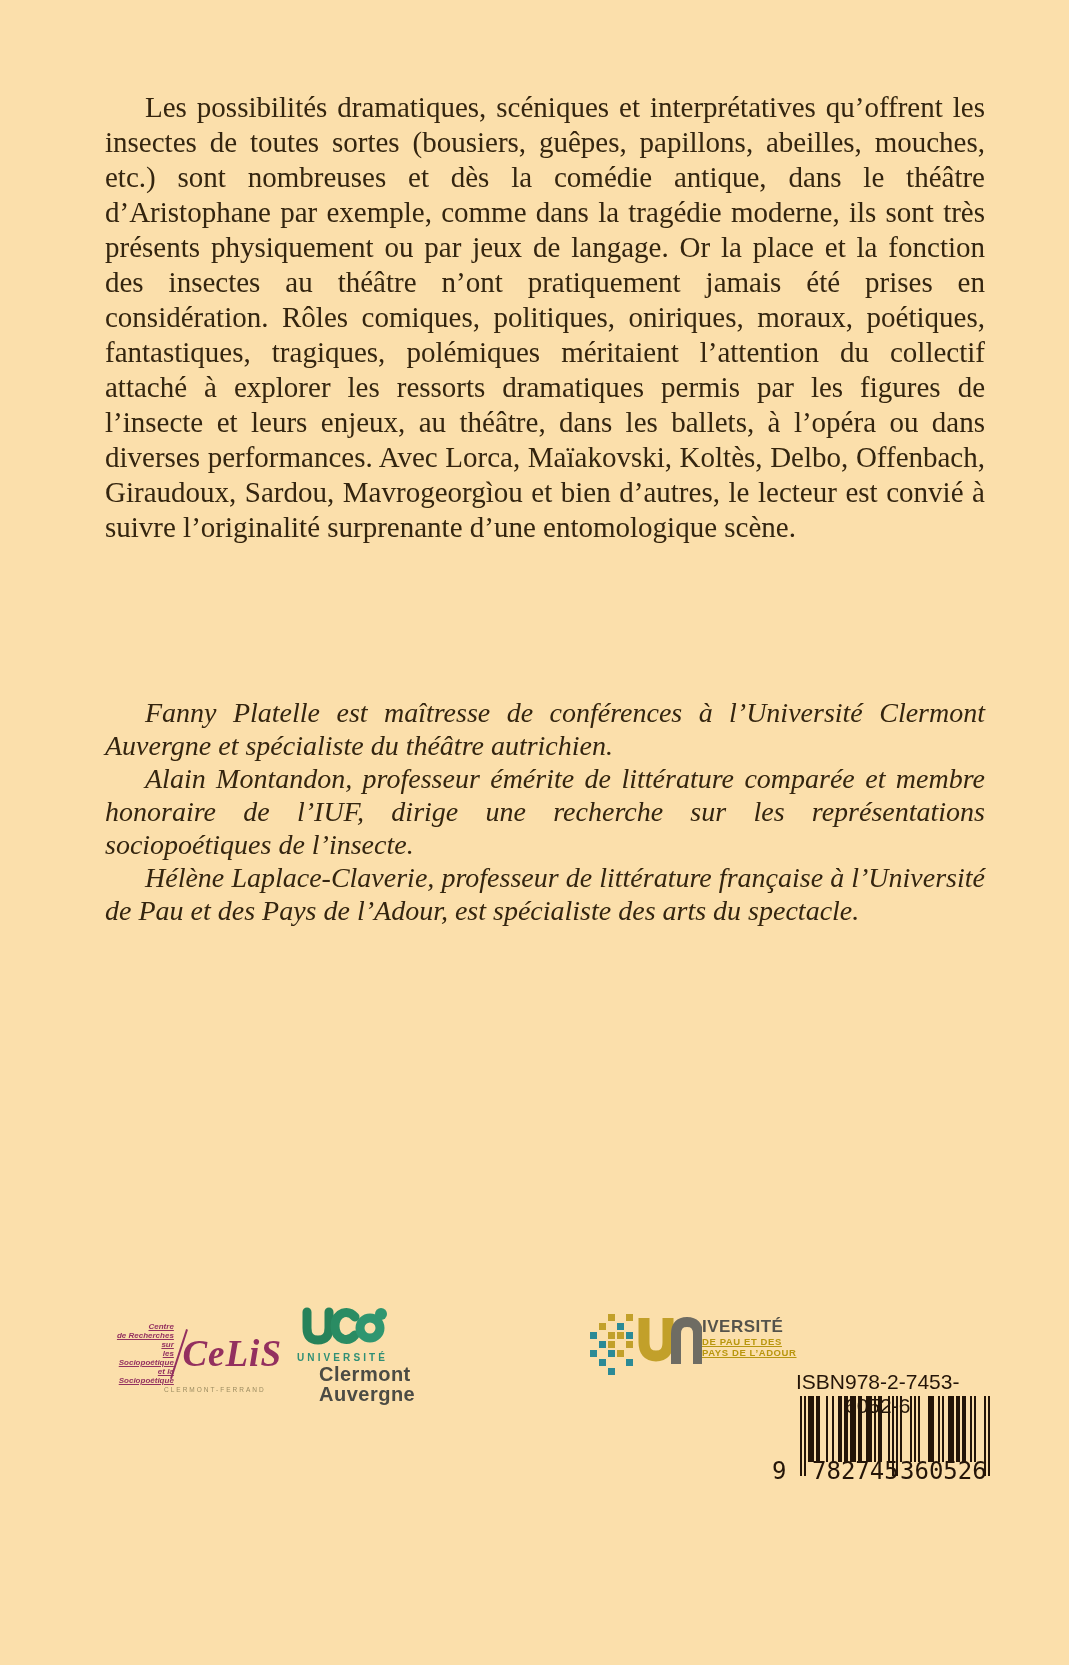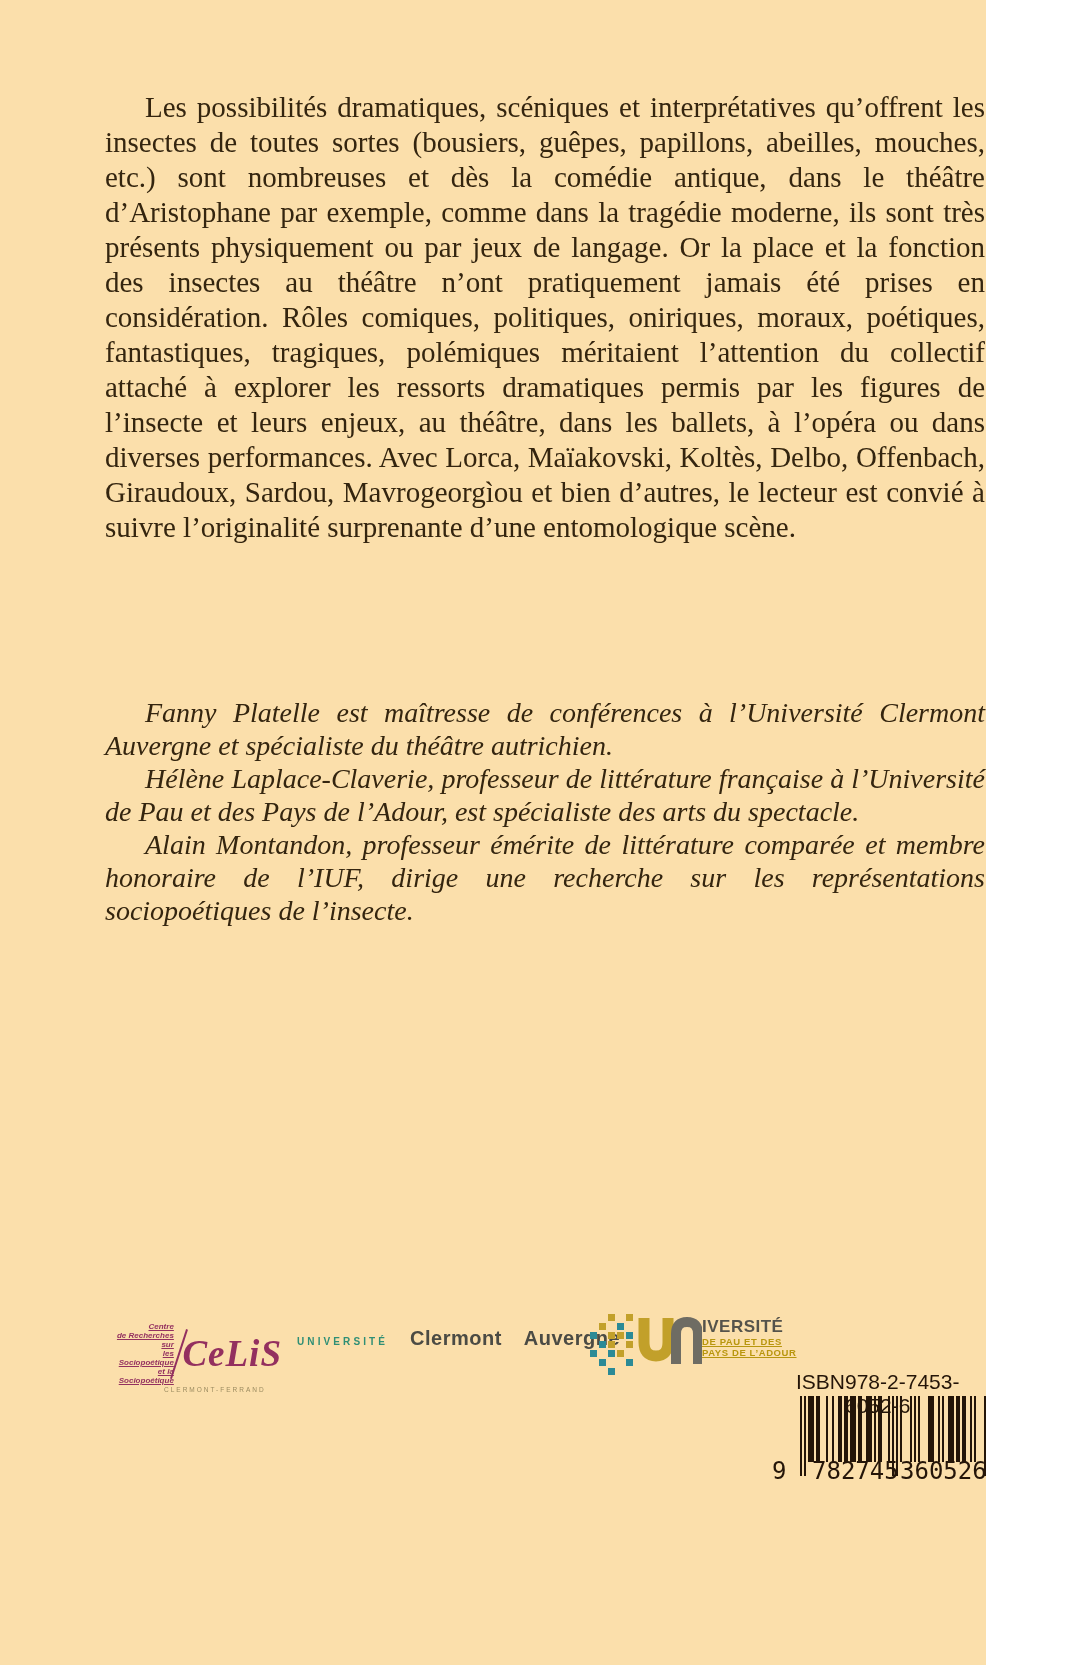--- a/index.html
+++ b/index.html
@@ -1,17 +1,17 @@
 <!DOCTYPE html>
 <html style="--bg: #fbdfab; --ink: #34250f; --celis: #93305f; --uca-green: #27825a; --uca-green2: #2a8c63; --uca-green3: #2f9670; --uca-teal: #2f8f75; --uca-gray: #4b4b44; --alter-teal: #56949e; --uppa-teal: #2b8a96; --uppa-gold: #c2a02a; --uppa-gray: #6e6c63; --uppa-text-gray: #55534b; --uppa-text-gold: #b8960e; --barcode-ink: #241508;"><head>
 <meta charset="utf-8">
 <style>
   html,body{margin:0;padding:0;}
   body{font-family:"Liberation Serif",serif;}
-  .page{position:relative;width:986px;height:1665px;background:var(--bg);overflow:hidden;}
+  .page{position:relative;width:1069px;height:1665px;background:var(--bg);overflow:hidden;}
 
   .blurb{position:absolute;left:105px;top:90px;width:880px;margin:0;
          font:29px/35px "Liberation Serif",serif;color:var(--ink);
          text-align:justify;text-indent:40px;}
 
   .authors{position:absolute;left:105px;top:696px;width:880px;}
   .authors p{margin:0;font:italic 28px/33px "Liberation Serif",serif;color:var(--ink);
              text-align:justify;text-indent:40px;}
 
   
@@ -19,21 +19,21 @@
   
   .logo-celis{left:112px;top:1322px;width:170px;}
   .celis-top{display:flex;align-items:center;}
   .celis-lines{width:78px;text-align:right;font:italic 8px/9px "Liberation Sans",sans-serif;
                color:var(--celis);font-weight:bold;text-decoration:underline;}
   .celis-slash{width:2px;height:52px;background:var(--celis);transform:rotate(18deg);margin:0 3px 0 4px;}
   .celis-name{font:italic 700 37px/37px "Liberation Serif",serif;color:var(--celis);letter-spacing:1px;}
   .celis-sub{margin:1px 0 0 52px;font:6.5px "Liberation Sans",sans-serif;letter-spacing:2px;
              color:#9b8b60;text-align:left;}
   
-  .logo-uca{left:297px;top:1304px;width:104px;display:flex;flex-direction:row;align-items:flex-end;}
+  .logo-uca{left:297px;top:1304px;width:104px;display:flex;flex-direction:column;align-items:flex-start;}
   .uca-univ{font:700 10px "Liberation Sans",sans-serif;letter-spacing:3.1px;color:var(--uca-teal);
             margin:4px 0 1px;white-space:nowrap;}
   .uca-name{font:700 20px/20px "Liberation Sans",sans-serif;color:var(--uca-gray);letter-spacing:.5px;margin-left:22px;}
   
   .logo-alter{left:450px;top:1306px;width:134px;text-align:center;}
   .alter-l1,.alter-l2{font:10px/12px "Liberation Sans",sans-serif;color:var(--alter-teal);}
   .alter-l3{font:700 9px/11px "Liberation Sans",sans-serif;color:var(--alter-teal);margin-top:2px;}
   
   .logo-uppa{left:590px;top:1312px;display:flex;align-items:flex-start;}
   .uppa-text{margin-left:0;margin-top:6px;}
@@ -56,22 +56,22 @@
 </style>
 </head>
 <body>
 
 <div class="page">
 
   <p class="blurb">Les possibilités dramatiques, scéniques et interprétatives qu’offrent les insectes de toutes sortes (bousiers, guêpes, papillons, abeilles, mouches, etc.) sont nombreuses et dès la comédie antique, dans le théâtre d’Aristophane par exemple, comme dans la tragédie moderne, ils sont très présents physiquement ou par jeux de langage. Or la place et la fonction des insectes au théâtre n’ont pratiquement jamais été prises en considération. Rôles comiques, politiques, oniriques, moraux, poétiques, fantastiques, tragiques, polémiques méritaient l’attention du collectif attaché à explorer les ressorts dramatiques permis par les figures de l’insecte et leurs enjeux, au théâtre, dans les ballets, à l’opéra ou dans diverses performances. Avec Lorca, Maïakovski, Koltès, Delbo, Offenbach, Giraudoux, Sardou, Mavrogeorgìou et bien d’autres, le lecteur est convié à suivre l’originalité surprenante d’une entomologique scène.</p>
 
   <div class="authors">
     <p>Fanny Platelle est maîtresse de conférences à l’Université Clermont Auvergne et spécialiste du théâtre autrichien.</p>
+    <p>Alain Montandon, professeur émérite de littérature comparée et membre honoraire de l’IUF, dirige une recherche sur les représentations sociopoétiques de l’insecte.</p>
     <p>Hélène Laplace-Claverie, professeur de littérature française à l’Université de Pau et des Pays de l’Adour, est spécialiste des arts du spectacle.</p>
-    <p>Alain Montandon, professeur émérite de littérature comparée et membre honoraire de l’IUF, dirige une recherche sur les représentations sociopoétiques de l’insecte.</p>
   </div>
 
   <div class="logo logo-celis">
     <div class="celis-top">
       <div class="celis-lines">
         <div>Centre</div>
         <div>de Recherches sur</div>
         <div>les Sociopoétique</div>
         <div>et la Sociopoétique</div>
       </div>

